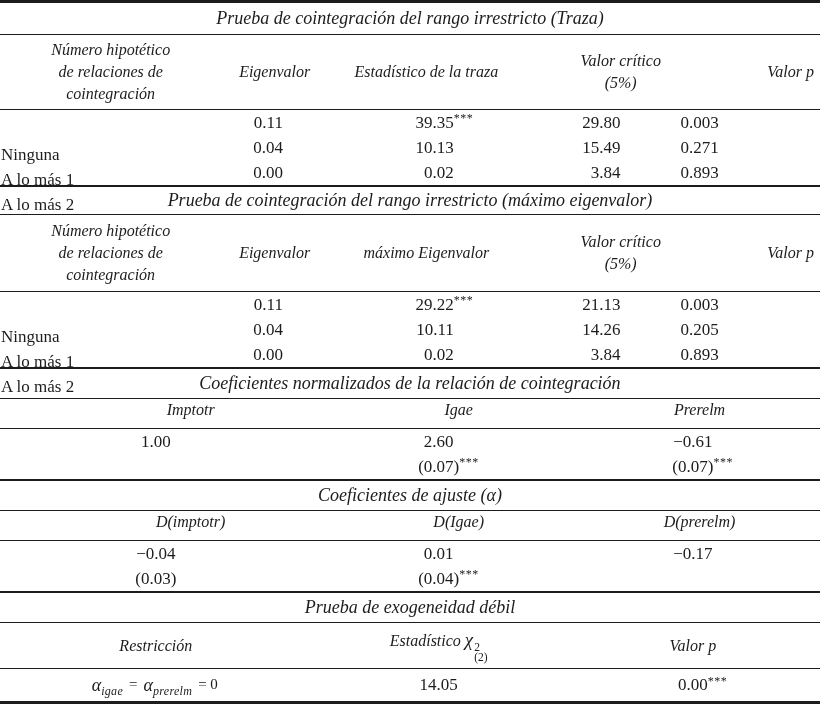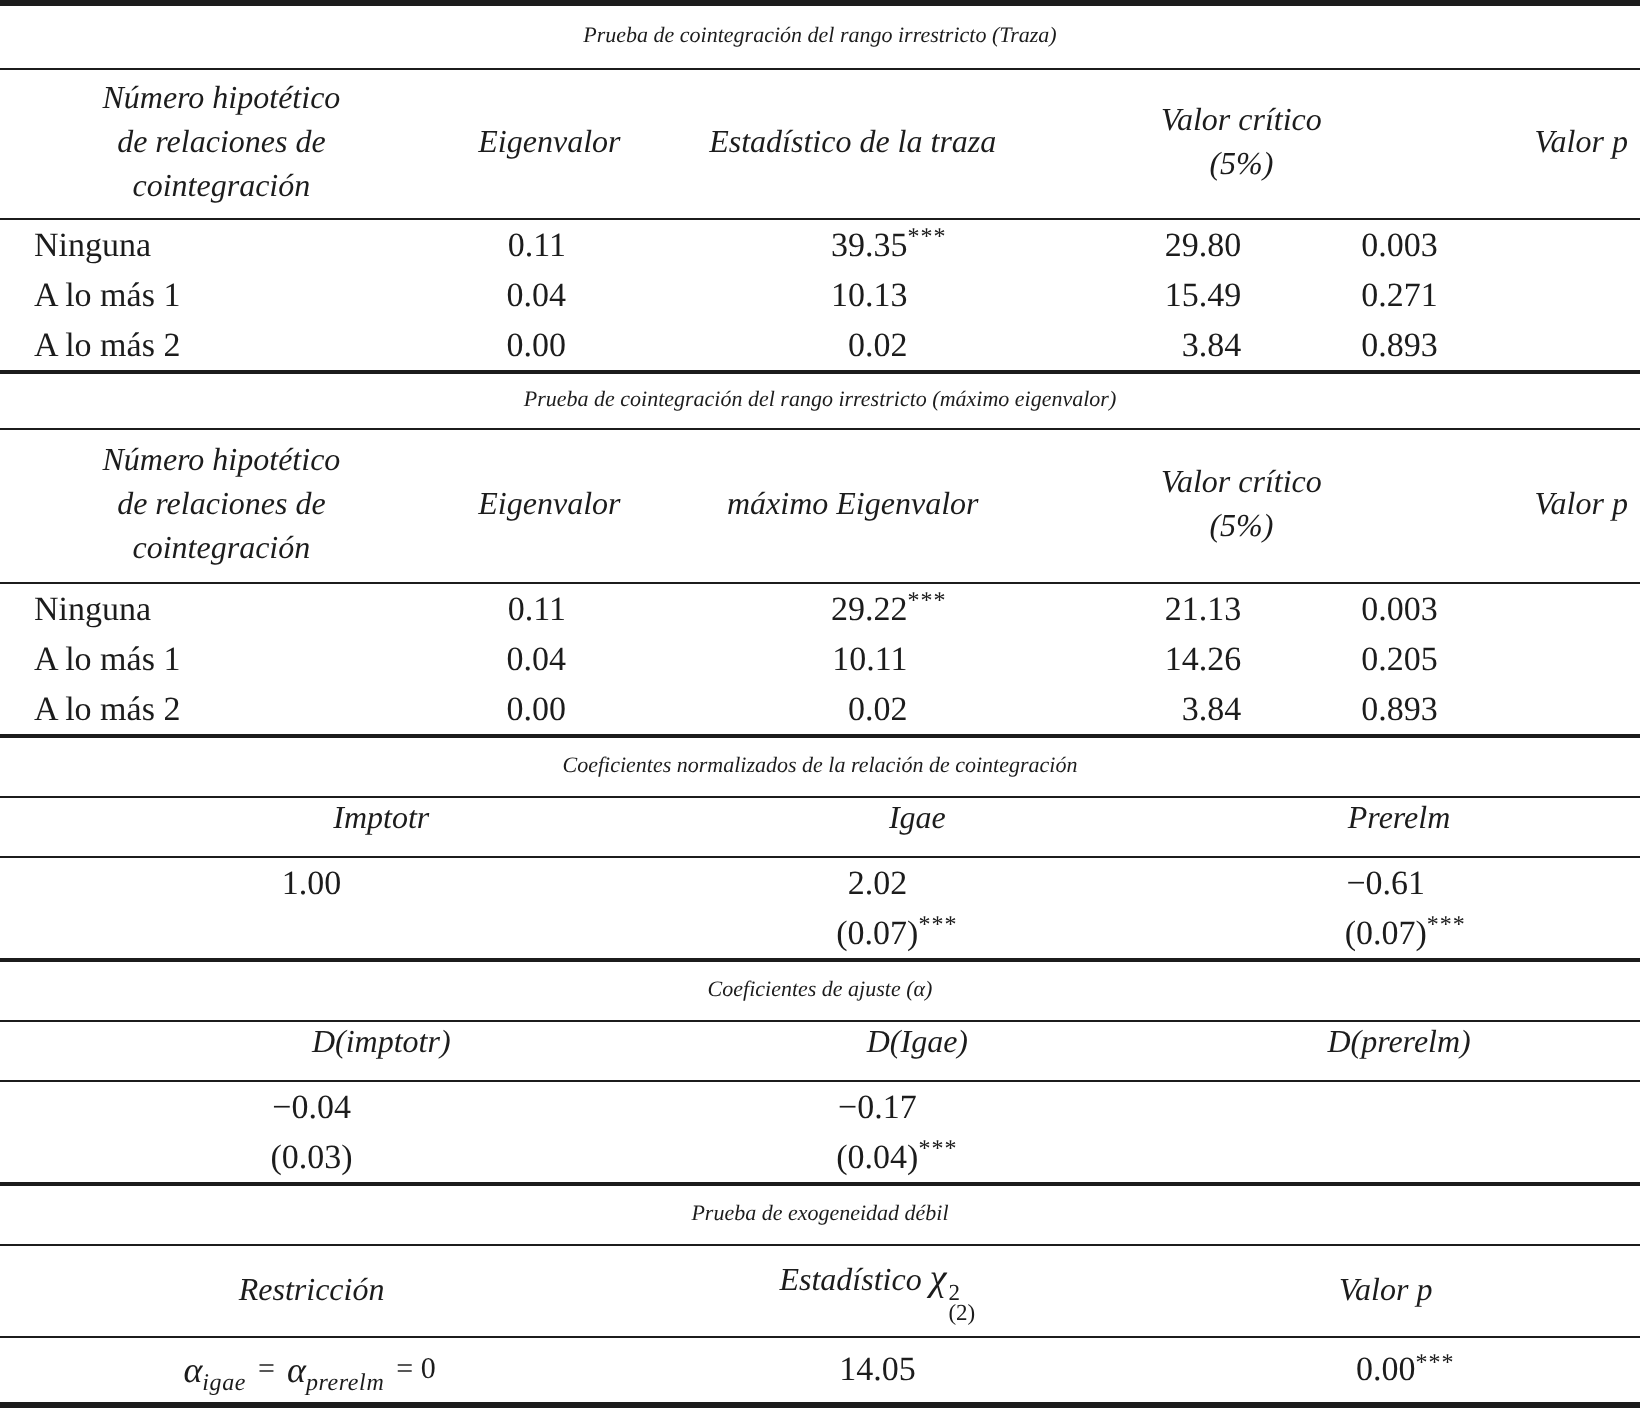--- a/index.html
+++ b/index.html
@@ -7,34 +7,34 @@
     width:820px;height:708px;background:#ffffff;color:#1c1c1c;
     font-family:"Liberation Serif","DejaVu Serif",serif;
     -webkit-font-smoothing:antialiased;overflow:hidden;
   }
   .rule{background:#1c1c1c;width:820px;}
   .rule.top{height:3px;}
   .rule.bottom{height:3px;}
   .rule.thick{height:2px;}
   .rule.thin{height:1px;}
   .title{
-    font-style:italic;text-align:center;font-size:11px;
+    font-style:italic;text-align:center;font-size:18px;
     height:31px;line-height:31px;white-space:nowrap;
   }
   .title.mid{height:27px;line-height:27px;}
   .title.small{height:29px;line-height:29px;}
   
   .t5{display:grid;grid-template-columns:27% 13% 24% 19% 17%;}
   .t5.head{height:74px;align-items:center;}
   .t5.head2{height:76px;align-items:center;}
   .hc{font-style:italic;font-size:16px;line-height:22px;text-align:center;}
   .hc.right{text-align:right;padding-right:6px;}
   .hc.shiftr{padding-left:36px;}
   .t5.row{height:25px;line-height:25px;font-size:17px;}
-  .t5 .label{text-align:left;padding-left:17px;white-space:nowrap;}
+  .t5 .label{text-align:left;padding-left:1px;white-space:nowrap;margin-top:32px;}
   .t5 .n1{text-align:right;padding-right:45px;}
   .t5 .n2{text-align:right;padding-right:71px;}
   .t5 .n3{text-align:right;padding-right:60px;}
   .t5 .n4{text-align:left;padding-right:6px;}
   
   .num{position:relative;display:inline-block;text-align:center;}
   sup.hang{
     position:absolute;left:100%;top:-4px;font-size:12px;
     letter-spacing:0.5px;font-style:normal;white-space:nowrap;
   }
@@ -159,21 +159,21 @@
     <div class="title small">Coeficientes normalizados de la relación de cointegración</div>
     <div class="rule thin"></div>
     <div class="t3 head">
       <div class="hc">Imptotr</div>
       <div class="hc">Igae</div>
       <div class="hc">Prerelm</div>
     </div>
     <div class="rule thin"></div>
     <div class="t3 row">
       <div>1.00</div>
-      <div>2.02</div>
+      <div>2.60</div>
       <div>−0.61</div>
     </div>
     <div class="t3 row">
       <div><span class="num"><span></span><sup class="hang"></sup></span></div>
       <div><span class="num"><span>(0.07)</span><sup class="hang">***</sup></span></div>
       <div><span class="num"><span>(0.07)</span><sup class="hang">***</sup></span></div>
     </div>
   </div>
 
   <div class="rule thick"></div>
@@ -182,20 +182,21 @@
     <div class="title small">Coeficientes de ajuste (α)</div>
     <div class="rule thin"></div>
     <div class="t3 head">
       <div class="hc">D(imptotr)</div>
       <div class="hc">D(Igae)</div>
       <div class="hc">D(prerelm)</div>
     </div>
     <div class="rule thin"></div>
     <div class="t3 row">
       <div>−0.04</div>
+      <div>0.01</div>
       <div>−0.17</div>
     </div>
     <div class="t3 row">
       <div><span class="num"><span>(0.03)</span><sup class="hang"></sup></span></div>
       <div><span class="num"><span>(0.04)</span><sup class="hang">***</sup></span></div>
     </div>
   </div>
 
   <div class="rule thick"></div>
 

